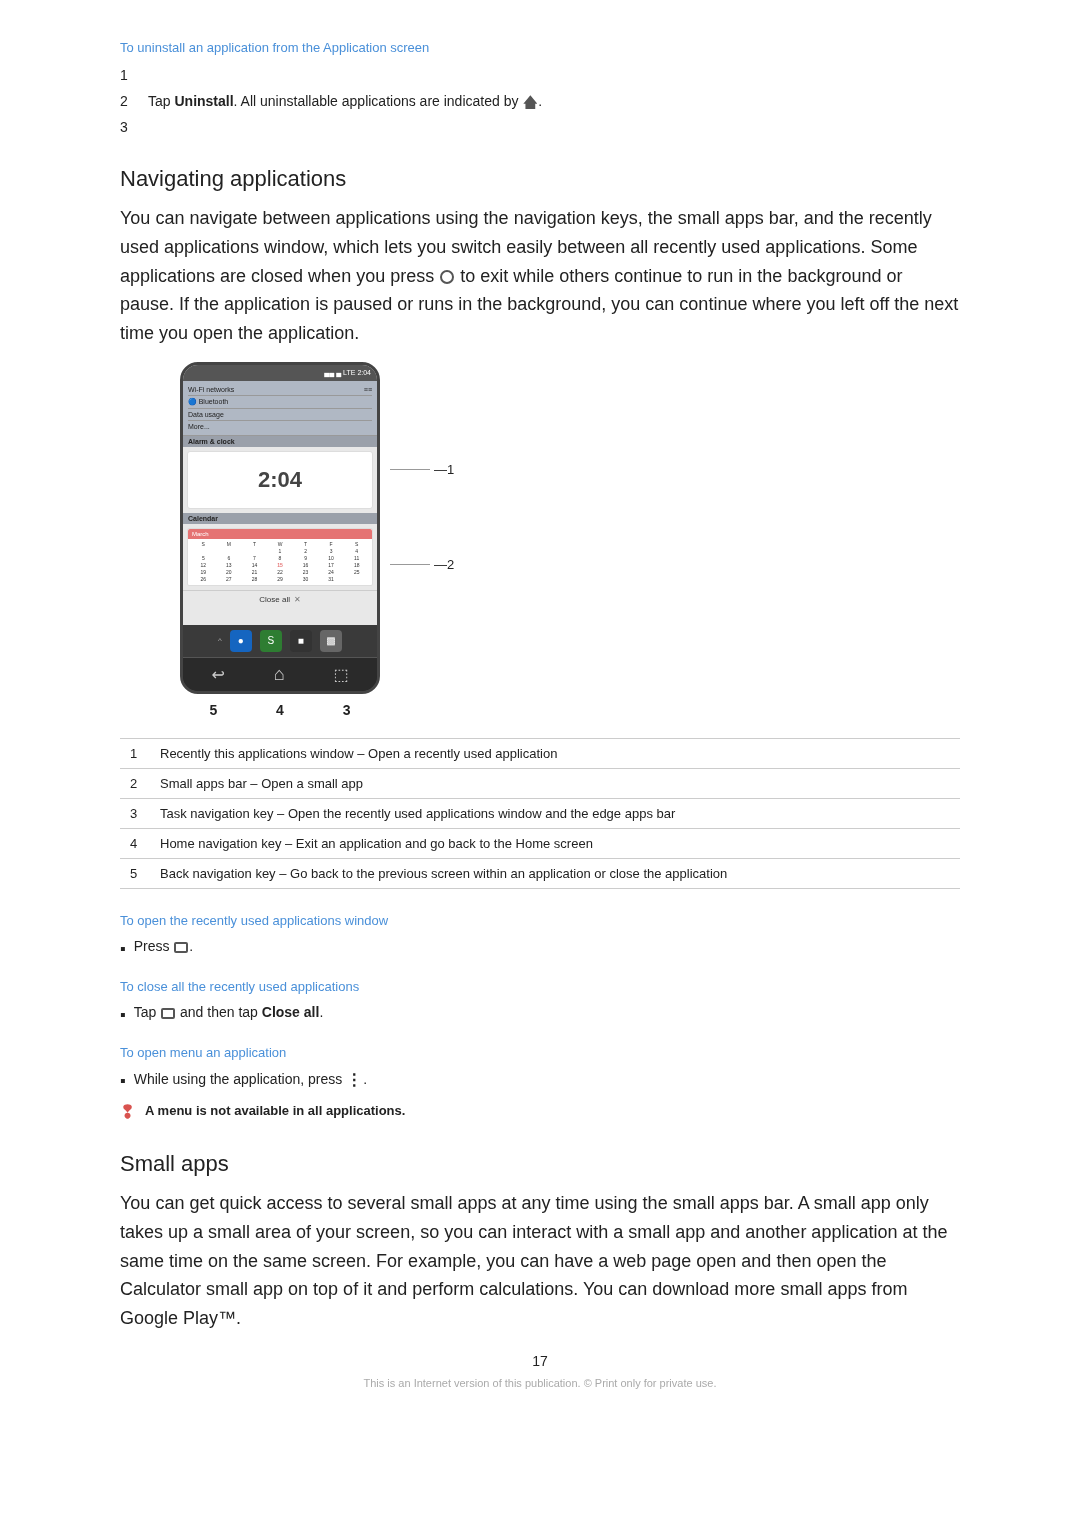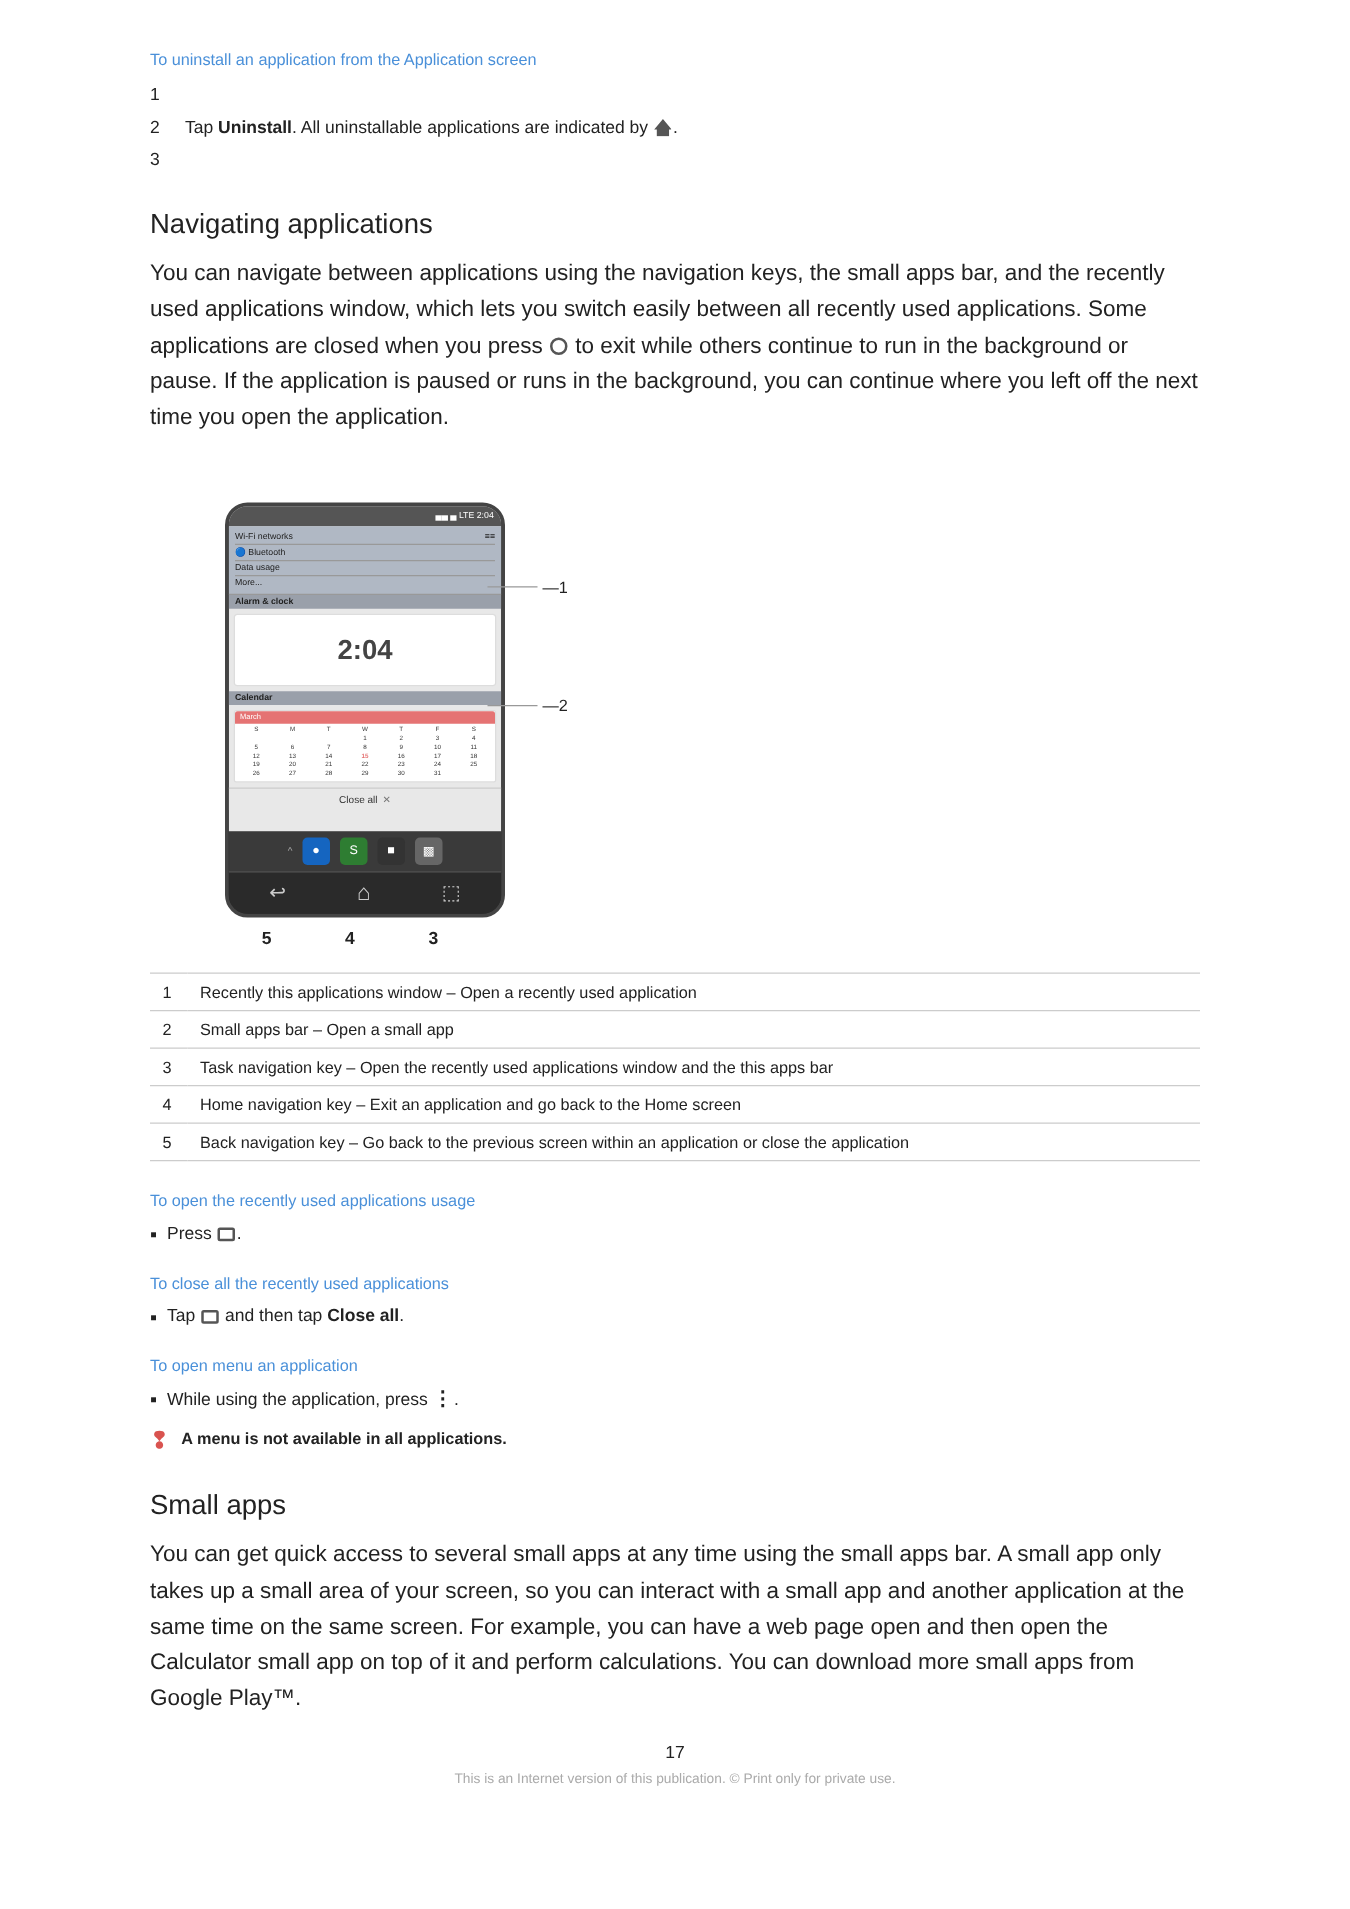--- a/index.html
+++ b/index.html
@@ -45,27 +45,26 @@
     }
 
     .body-text {
       font-size: 18px;
       line-height: 1.6;
       margin-bottom: 14px;
       color: #222;
     }
 
     .phone-mock {
-      width: 224px;
+      width: 200px;
       background: #2a2a2a;
       border-radius: 18px;
       overflow: hidden;
       position: relative;
       border: 3px solid #444;
-      margin-top: 40px;
     }
 
     .phone-screen {
       background: #e8e8e8;
       width: 100%;
       min-height: 260px;
       position: relative;
     }
 
     .phone-status-bar {
@@ -436,34 +435,34 @@
       <tr>
     <td>1</td>
     <td>Recently this applications window – Open a recently used application</td>
   </tr>
   <tr>
     <td>2</td>
     <td>Small apps bar – Open a small app</td>
   </tr>
   <tr>
     <td>3</td>
-    <td>Task navigation key – Open the recently used applications window and the this apps bar</td>
+    <td>Task navigation key – Open the recently used applications window and the edge apps bar</td>
   </tr>
   <tr>
     <td>4</td>
     <td>Home navigation key – Exit an application and go back to the Home screen</td>
   </tr>
   <tr>
     <td>5</td>
     <td>Back navigation key – Go back to the previous screen within an application or close the application</td>
   </tr>
 </tbody>
   </table>
 
-<span class="subsection-link">To open the recently used applications usage</span>
+<span class="subsection-link">To open the recently used applications window</span>
 <div class="bullet-item">
   <span class="bullet-dot">▪</span>
   <span>Press <span class="rect-icon-inline"></span>.</span>
 </div>
 
 <span class="subsection-link">To close all the recently used applications</span>
 <div class="bullet-item">
   <span class="bullet-dot">▪</span>
   <span>Tap <span class="rect-icon-inline"></span> and then tap <b>Close all</b>.</span>
 </div>

